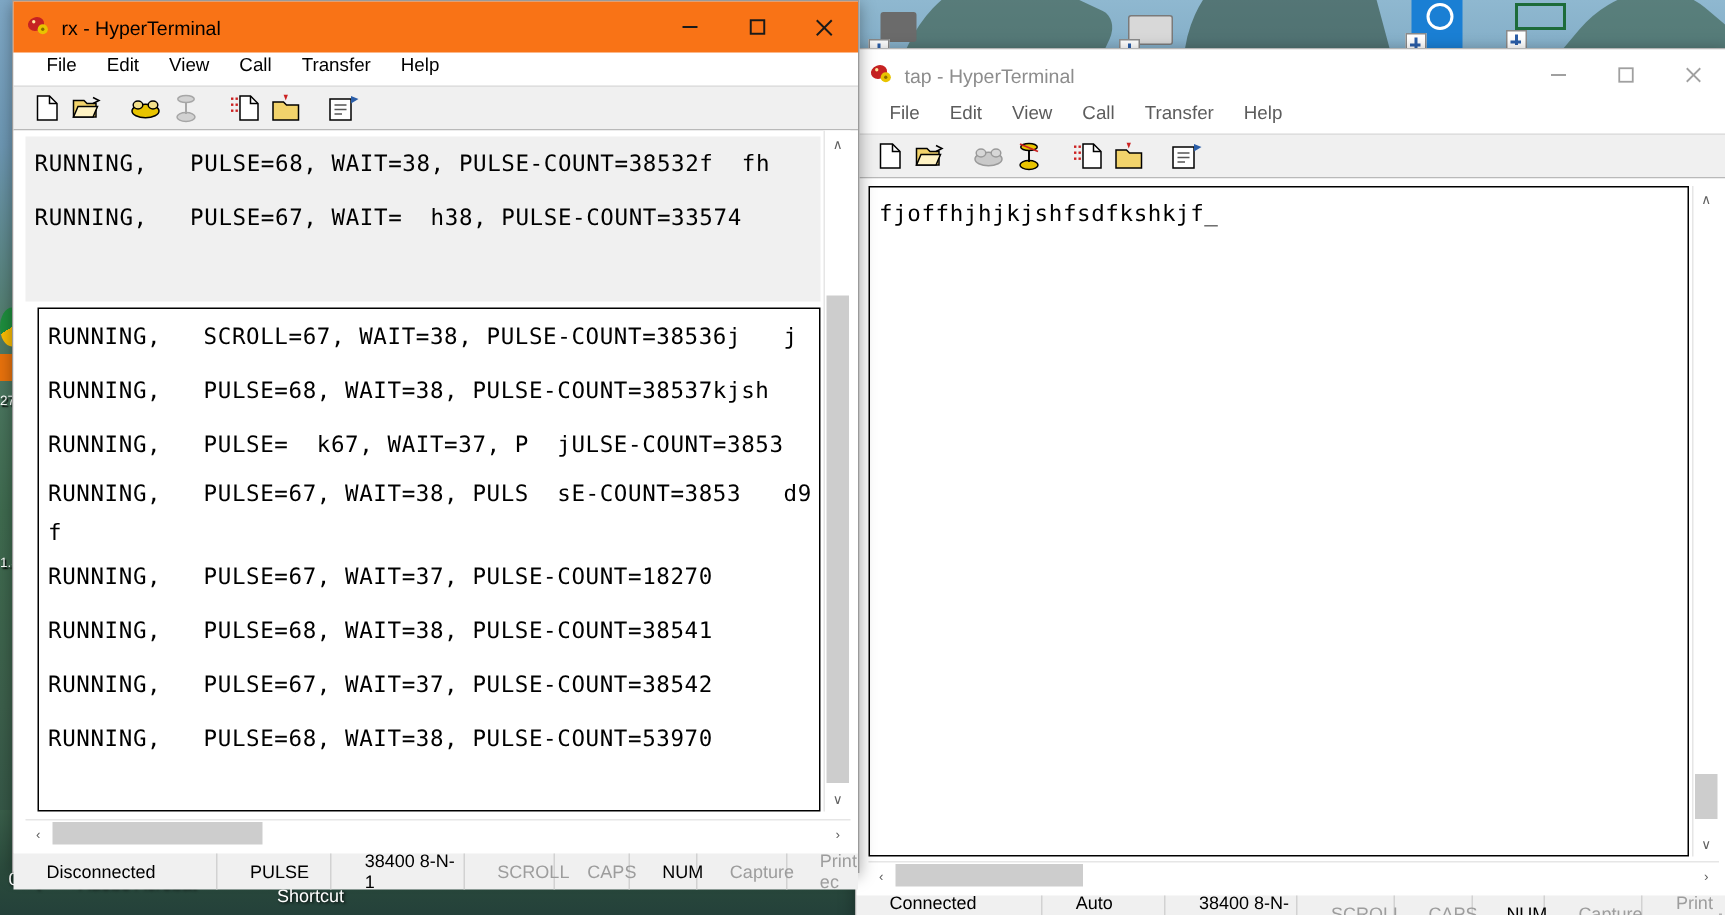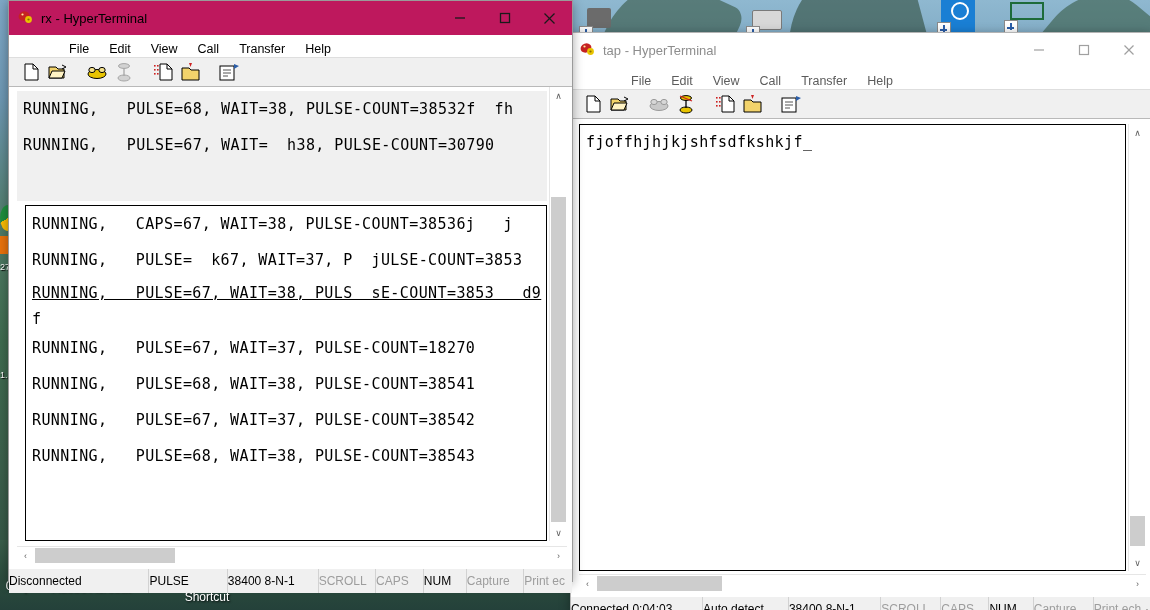--- a/index.html
+++ b/index.html
@@ -25,31 +25,31 @@
   .dicon .gl{display:block;width:38px;height:34px;margin:0 auto 2px;position:relative;}
   .shortcut-arrow{position:absolute;left:0;bottom:0;width:12px;height:12px;
     background:#fff;border:1px solid #8a8a8a;}
   .shortcut-arrow:after{content:"";position:absolute;left:2px;top:6px;width:7px;height:2px;background:#2b5ea8;}
   .shortcut-arrow:before{content:"";position:absolute;left:5px;top:2px;width:2px;height:7px;background:#2b5ea8;
     transform:rotate(0deg);}
   
   .win{position:absolute;background:#fff;border:1px solid #9a9a9a;
     box-shadow:0 2px 10px rgba(0,0,0,.35);}
   .win.inactive{border-color:#b4b4b4;}
-  .titlebar{height:34px;background:#be185d;display:flex;align-items:center;position:relative;}
+  .titlebar{height:34px;background:#f97316;display:flex;align-items:center;position:relative;}
   .win.inactive .titlebar{background:#fff;}
   .tb-icon{width:18px;height:18px;margin-left:8px;margin-right:6px;position:relative;flex:none;}
   .tb-title{font-size:13px;color:#000;}
   .win.inactive .tb-title{color:#8d8d8d;}
   .tb-btns{position:absolute;right:0;top:0;height:34px;display:flex;}
   .tb-btn{width:45px;height:34px;display:flex;align-items:center;justify-content:center;
     font-size:13px;color:#000;}
   .win.inactive .tb-btn{color:#a0a0a0;}
   .tb-btn svg{display:block;}
-  .menubar{height:22px;display:flex;align-items:flex-end;padding-left:9px;background:#fff;margin-left:48px;}
+  .menubar{height:22px;display:flex;align-items:flex-start;padding-left:19px;background:#fff;}
   .menu-item{font-size:12.5px;color:#000;margin-right:14px;padding:1px 3px;}
   .win.inactive .menu-item{color:#5c5c5c;}
   .toolbar{height:28px;background:#f0f0f0;border-top:1px solid #dedede;
     border-bottom:1px solid #b9b9b9;display:flex;align-items:center;padding-left:10px;gap:3px;}
   .tbtn{width:24px;height:22px;display:flex;align-items:center;justify-content:center;position:relative;}
   .tbsep{width:9px;}
   
   .term-wrap{position:relative;background:#fff;}
   .term-scrollback{background:#f0f0f0;font-family:"DejaVu Sans Mono",monospace;}
   .term-inner{background:#fff;border:1.5px solid #000;overflow:hidden;}
@@ -60,21 +60,21 @@
   .vscroll{position:absolute;top:0;right:0;width:17px;bottom:0;background:#fff;
     border-left:1px solid #e6e6e6;}
   .vs-arrow{height:17px;display:flex;align-items:center;justify-content:center;color:#606060;font-size:9px;}
   .vs-thumb{position:absolute;left:1px;width:15px;background:#cdcdcd;}
   .hscroll{height:17px;background:#fff;position:relative;border-top:1px solid #e6e6e6;}
   .hs-arrow{position:absolute;top:0;width:17px;height:17px;display:flex;align-items:center;
     justify-content:center;color:#606060;font-size:9px;}
   .hs-thumb{position:absolute;top:1px;height:15px;background:#cdcdcd;}
   
   .statusbar{height:24px;background:#f0f0f0;display:flex;align-items:center;font-size:12px;color:#000;}
-  .sb-cell{height:24px;display:flex;align-items:center;padding-left:0;
+  .sb-cell{height:24px;display:flex;align-items:center;padding-left:22px;
     border-right:1px solid #d2d2d2;box-sizing:border-box;}
   .sb-cell.dim{color:#9d9d9d;}
   .sb-grip{position:absolute;right:2px;bottom:2px;width:10px;height:10px;}
   .sb-grip i{position:absolute;width:2px;height:2px;background:#b0b0b0;}
 </style>
 </head>
 <body>
 
 <div id="desktop">
   <div class="wp"></div>
@@ -377,32 +377,33 @@
           </g>
           <path d="M15 1l5 2-5 3z" fill="#2b5ea8"></path>
         </svg>
     </span>
   </div>
 
   <div class="term-wrap" style="height:482px;position:relative;">
 
     <div class="term-scrollback" style="position:absolute;left:8px;top:4px;right:25px;height:110px;overflow:hidden;">
       <div class="tline">RUNNING,   PULSE=68, WAIT=38, PULSE-COUNT=38532f  fh</div>
-      <div class="tline">RUNNING,   PULSE=67, WAIT=  h38, PULSE-COUNT=30790</div>
+      <div class="tline">RUNNING,   PULSE=67, WAIT=  h38, PULSE-COUNT=33574</div>
     </div>
 
     <div class="term-inner" style="position:absolute;left:16px;top:118px;right:25px;bottom:28px;">
-      <div class="tline">RUNNING,   CAPS=67, WAIT=38, PULSE-COUNT=38536j   j</div>
+      <div class="tline">RUNNING,   SCROLL=67, WAIT=38, PULSE-COUNT=38536j   j</div>
+      <div class="tline">RUNNING,   PULSE=68, WAIT=38, PULSE-COUNT=38537kjsh</div>
       <div class="tline">RUNNING,   PULSE=  k67, WAIT=37, P  jULSE-COUNT=3853</div>
-      <div class="tline tight" style="line-height:30px;text-decoration:underline;">RUNNING,   PULSE=67, WAIT=38, PULS  sE-COUNT=3853   d9</div>
+      <div class="tline tight" style="line-height:30px;">RUNNING,   PULSE=67, WAIT=38, PULS  sE-COUNT=3853   d9</div>
       <div class="tline tight" style="line-height:22px;">f</div>
       <div class="tline">RUNNING,   PULSE=67, WAIT=37, PULSE-COUNT=18270</div>
       <div class="tline">RUNNING,   PULSE=68, WAIT=38, PULSE-COUNT=38541</div>
       <div class="tline">RUNNING,   PULSE=67, WAIT=37, PULSE-COUNT=38542</div>
-      <div class="tline">RUNNING,   PULSE=68, WAIT=38, PULSE-COUNT=38543</div>
+      <div class="tline">RUNNING,   PULSE=68, WAIT=38, PULSE-COUNT=53970</div>
     </div>
 
     <div class="vscroll" style="top:0;right:5px;bottom:28px;">
       <div class="vs-arrow">∧</div>
       <div class="vs-thumb" style="top:110px;height:325px;"></div>
       <div class="vs-arrow" style="position:absolute;bottom:0;left:0;right:0;">∨</div>
     </div>
 
     <div class="hscroll" style="position:absolute;left:8px;right:5px;bottom:5px;">
       <div class="hs-arrow" style="left:0;">‹</div>

